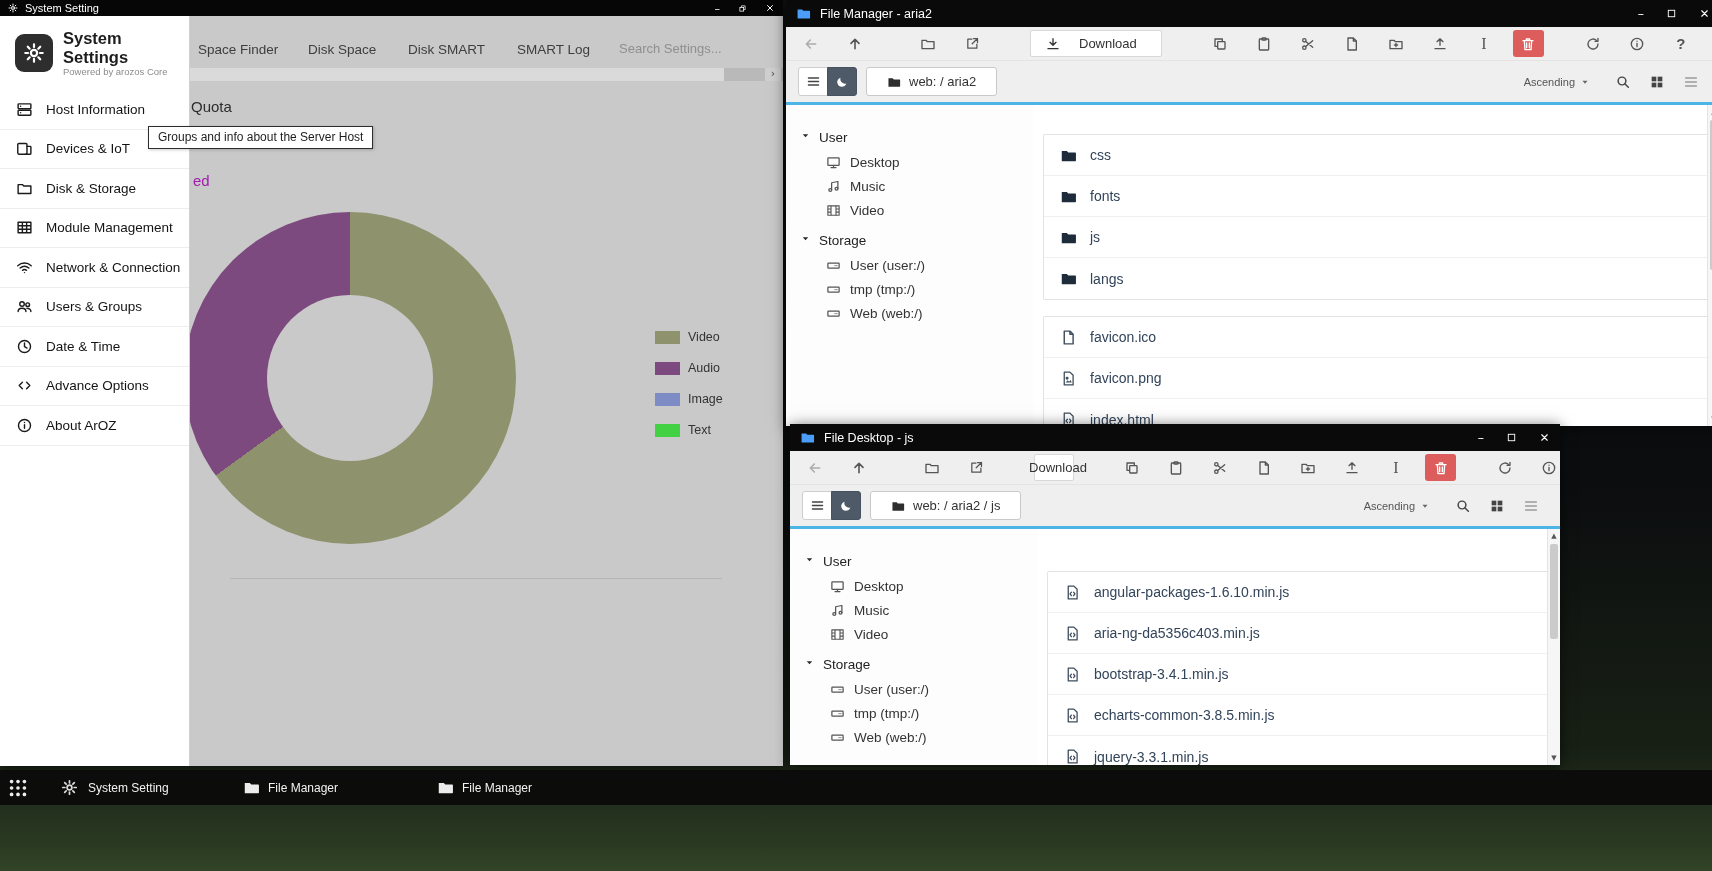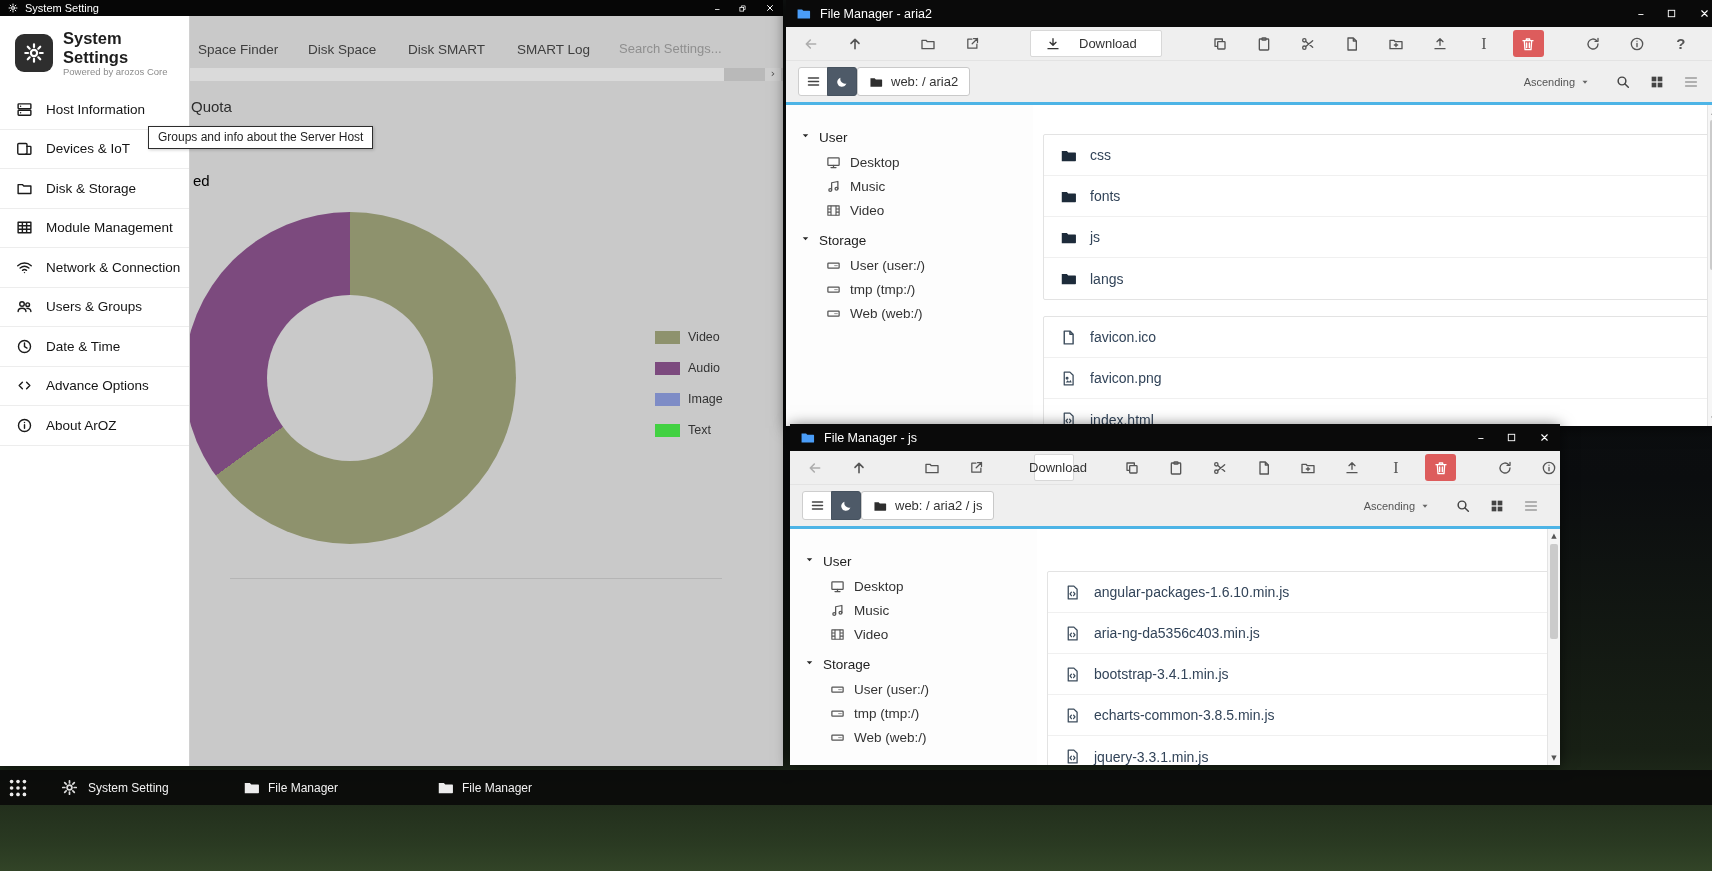--- a/index.html
+++ b/index.html
@@ -33,21 +33,21 @@
   .nav-item { height:39.5px; display:flex; align-items:center; gap:13px; padding-left:16px; border-bottom:1px solid #ededed; font-size:13.5px; color:#141414; }
   .nav-item:first-of-type { border-top:1px solid #ededed; }
   .nav-item .ic { color:#1b1b1b; }
 
   .tab { position:absolute; top:26px; font-size:13.5px; color:#3e3e3e; }
   .search-settings { position:absolute; left:619px; top:25px; font-size:13px; color:#8f8f8f; }
   .hscroll { position:absolute; left:190px; right:0; top:52px; height:13px; background:#b9b9b9; }
   .hthumb { position:absolute; left:0; top:0; width:534px; height:13px; background:#dadada; }
   .harr { position:absolute; right:2px; top:0; width:16px; height:13px; background:#cfcfcf; color:#4a4a4a; font-size:11px; line-height:12px; text-align:center; }
   .quota-h { position:absolute; left:191px; top:82px; font-size:15px; color:#2d2d2d; }
-  .clip-ed { position:absolute; left:193px; top:156px; font-size:15px; color:#000000; }
+  .clip-ed { position:absolute; left:193px; top:156px; font-size:15px; color:#a21caf; }
   .tooltip { position:absolute; left:148px; top:110px; z-index:6; background:#fff; border:1px solid #2d2d2d; padding:3px 9px 4px; font-size:12px; color:#1e1e1e; box-shadow:1px 1px 3px rgba(0,0,0,.2); white-space:nowrap; }
 
   .donut { position:absolute; left:184px; top:196px; width:332px; height:332px; border-radius:50%; }
   .donut-hole { position:absolute; left:267px; top:279px; width:166px; height:166px; border-radius:50%; background:#c9c9c9; }
   .legend { position:absolute; left:655px; top:314px; }
   .litem { display:flex; align-items:center; gap:8px; margin-bottom:17px; }
   .lswatch { width:25px; height:13px; }
   .llabel { font-size:12.5px; color:#333; }
   .chart-divider { position:absolute; left:230px; top:562px; width:492px; height:1px; background:#b5b5b5; }
 
@@ -66,21 +66,21 @@
   .tbtn.dl { background:#fff; border:1px solid #d8d8d8; border-radius:2px; padding:0 24px 0 14px; gap:18px; font-size:13px; color:#333; }
   .tbtn.trash { background:#dd5c5c; color:#fff; border-radius:3px; width:31px; min-width:31px; }
   .tsep { width:15px; flex-shrink:0; }
   .ibeam { font-family:"Liberation Serif",serif; font-size:16px; color:#555; }
   .qm { font-size:15px; color:#555; font-weight:bold; }
 
   .fm-bar2 { height:41px; background:#efefef; display:flex; align-items:center; padding:0 12px; }
   .sqbtn { width:30px; height:29px; border:1px solid #cecece; background:#fff; display:flex; align-items:center; justify-content:center; color:#444; }
   .sqbtn.first { border-radius:3px 0 0 3px; }
   .sqbtn.moon { background:#4e5a68; border-color:#46525f; color:#fff; margin-left:-1px; border-radius:0 3px 3px 0; }
-  .crumb { height:29px; background:#fff; border:1px solid #c9c9c9; border-radius:3px; display:flex; align-items:center; gap:8px; padding:0 11px; font-size:13px; color:#333; }
+  .crumb { margin-left:9px; height:29px; background:#fff; border:1px solid #c9c9c9; border-radius:3px; display:flex; align-items:center; gap:8px; padding:0 20px; font-size:13px; color:#333; }
   .crumb .ic { color:#2e2e2e; }
   .spacer { flex:1; }
   .sort { font-size:11px; color:#555; display:flex; align-items:center; gap:5px; margin-right:16px; }
   .sort .ic { color:#666; }
   .iconbtn { background:none; border:none; margin:0 9px; color:#444; display:flex; align-items:center; }
   .iconbtn.lite { color:#9c9c9c; }
   .bluebar { height:3px; background:#4db4e6; }
 
   .fm-content { display:flex; background:#fff; position:relative; overflow:hidden; }
   .fm1 .fm-content { height:321px; }
@@ -668,21 +668,21 @@
       <span class="varr dn glyph">▼</span>
     </div>
   </div>
 </section>
 
 <section class="window fm fm2">
   <div class="fm-tbar">
     <svg class="ic i15 fm-folder">
         <use href="#s-folder-solid"></use>
       </svg>
-    <span class="ttl">File Manager - js</span>
+    <span class="ttl">File Desktop - js</span>
     <span class="wctrl">
       <span class="wbtn glyph">–</span>
       <span class="wbtn">
           <svg class="ic i11">
             <use href="#s-max"></use>
           </svg>
         </span>
       <span class="wbtn">
           <svg class="ic i11">
             <use href="#s-close"></use>

